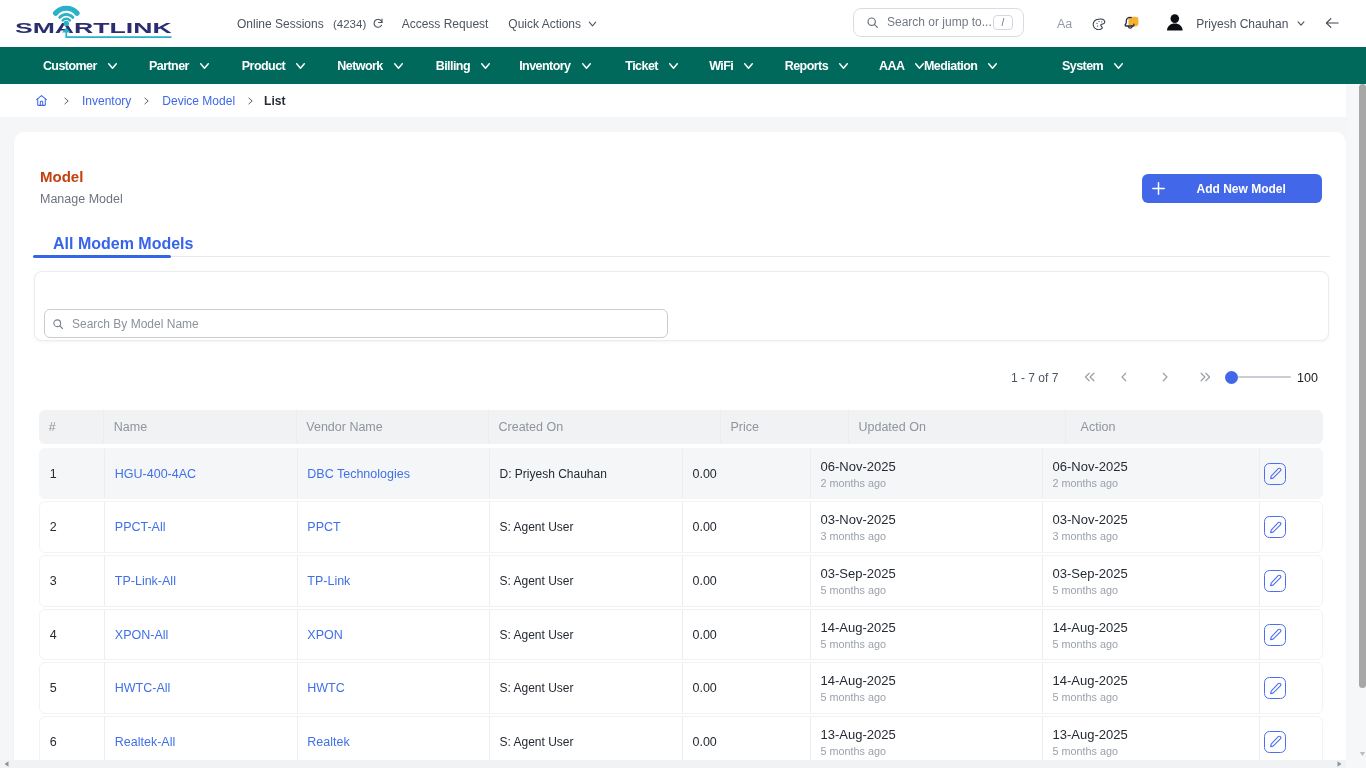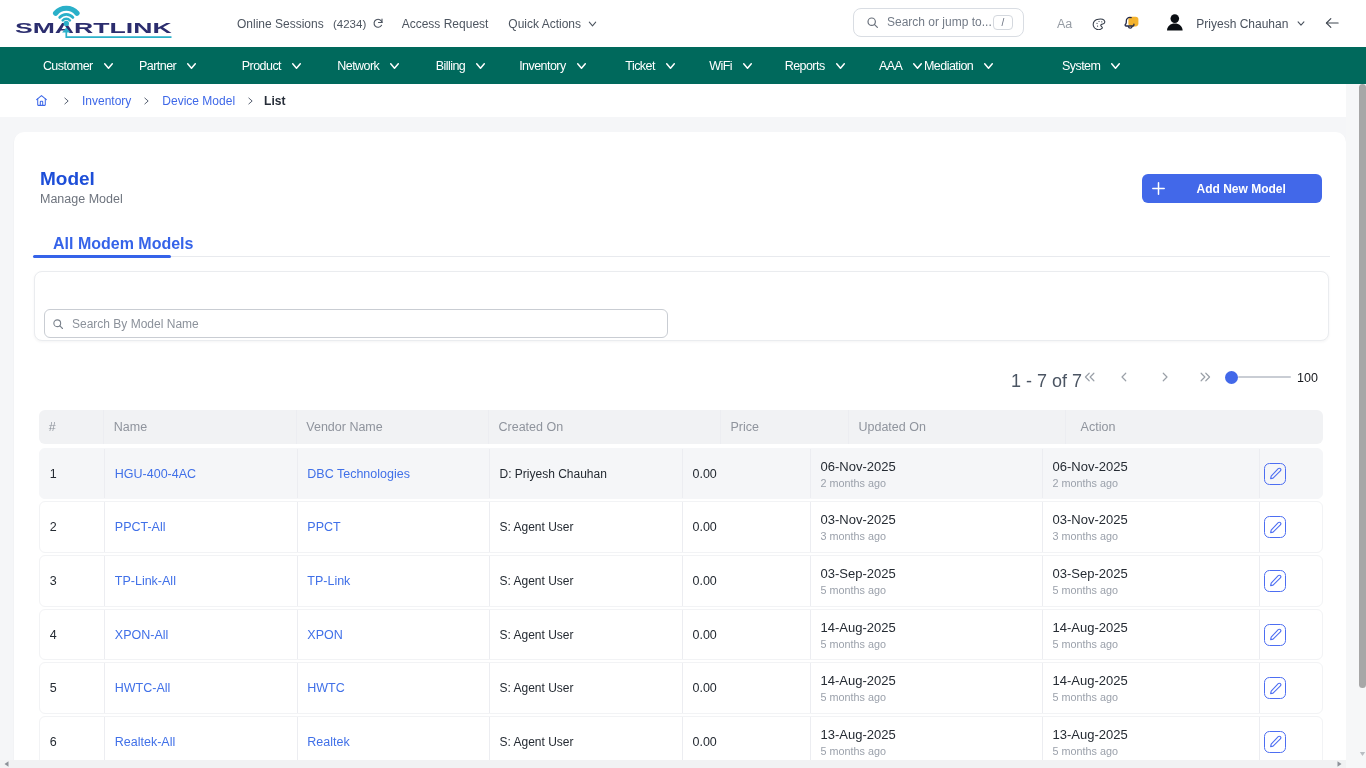--- a/index.html
+++ b/index.html
@@ -8,32 +8,32 @@
 
 
 #topbar { position:absolute; left:0; top:0; width:1366px; height:47px; background:#fff; }
 .tbx { position:absolute; top:0; height:47px; display:flex; align-items:center; color:#4d5560; font-size:12px; white-space:nowrap; }
 #searchbox { position:absolute; left:853px; top:8px; width:171px; height:28.5px; border:1px solid #d9dde3; border-radius:8px; background:#fff; display:flex; align-items:center; }
 #searchbox .ph { color:#737b87; font-size:12px; margin-left:8px; }
 #slash { margin-left:auto; margin-right:10px; width:20px; height:15px; border:1px solid #d4d8de; border-radius:4px; color:#6b7280; font-size:10px; display:flex; align-items:center; justify-content:center; flex:none; }
 
 
 #nav { position:absolute; left:0; top:47px; width:1366px; height:37px; background:#00695c; }
-.nav-item { position:absolute; top:0; height:37px; display:flex; align-items:center; color:#fff; font-size:12.5px; font-weight:400; letter-spacing:-0.55px; white-space:nowrap; }
+.nav-item { position:absolute; top:0; height:37px; display:flex; align-items:center; color:#fff; font-size:12.5px; font-weight:700; letter-spacing:-0.55px; white-space:nowrap; }
 .nav-item svg { margin-left:9px; }
 
 
 #crumb { position:absolute; left:0; top:84px; width:1346px; height:33px; background:#fff; display:flex; align-items:center; padding-left:35px; font-size:12px; }
 #crumb .sep { margin:0 11px; display:flex; align-items:center; }
 #crumb a { color:#3e68e8; text-decoration:none; }
 #crumb .cur { color:#262d38; font-weight:700; }
 
 
 #card { position:absolute; left:14px; top:131.5px; width:1332px; height:700px; background:#fff; border-radius:10px; box-shadow:0 1px 2px rgba(30,40,60,.05); }
-#h-model { position:absolute; left:40px; top:168.3px; font-size:19px; font-weight:700; color:#1d4ed8; line-height:1.18; }
+#h-model { position:absolute; left:40px; top:168.3px; font-size:15px; font-weight:700; color:#c2410c; line-height:1.18; }
 #h-sub { position:absolute; left:40px; top:192px; font-size:12.5px; color:#6e747e; }
 #btn-add { position:absolute; left:1142px; top:174px; width:180px; height:29px; background:#4268e9; border-radius:6px; color:#fff; }
 #btn-add .lbl { position:absolute; left:54.5px; top:8px; font-size:12px; font-weight:700; }
 #tabline { position:absolute; left:34px; top:256px; width:1296px; height:1px; background:#e8eaee; }
 #tab { position:absolute; left:53px; top:234.8px; font-size:16px; font-weight:700; color:#3563e9; }
 #tabu { position:absolute; left:33.4px; top:255px; width:137.2px; height:2.5px; background:#3563e9; border-radius:2px; }
 
 
 #spanel { position:absolute; left:34px; top:270.5px; width:1295px; height:70.5px; background:#fff; border:1px solid #eaecef; border-radius:8px; box-shadow:0 1px 3px rgba(30,40,60,.05); }
 #sinput { position:absolute; left:44px; top:288px; width:624px; height:29px; border:1px solid #c9cdd3; border-radius:6px; background:#fff; display:flex; align-items:center;margin-top:21px; }
@@ -124,21 +124,21 @@
   <svg class="tbx" style="left:1324.8px; top:17px; height:12px;" width="14" height="12" viewBox="0 0 24 20" fill="none" stroke="#3f4650" stroke-width="1.9" stroke-linecap="round" stroke-linejoin="round">
     <line x1="22.5" y1="10" x2="2.5" y2="10"></line>
       <polyline points="10,2.5 2.5,10 10,17.5"></polyline>
   </svg>
 </div>
 
 <div id="nav">
     <div class="nav-item" style="left:42.9px;">Customer<svg width="13" height="12" viewBox="0 0 24 22" fill="none" stroke="#fff" stroke-width="2.8" stroke-linecap="round" stroke-linejoin="round">
         <polyline points="5,7 12,15 19,7"></polyline>
       </svg></div>
-    <div class="nav-item" style="left:139px;justify-content:center;">Partner<svg width="13" height="12" viewBox="0 0 24 22" fill="none" stroke="#fff" stroke-width="2.8" stroke-linecap="round" stroke-linejoin="round">
+    <div class="nav-item" style="left:149px;justify-content:center;">Partner<svg width="13" height="12" viewBox="0 0 24 22" fill="none" stroke="#fff" stroke-width="2.8" stroke-linecap="round" stroke-linejoin="round">
         <polyline points="5,7 12,15 19,7"></polyline>
       </svg></div>
     <div class="nav-item" style="left:241.8px;">Product<svg width="13" height="12" viewBox="0 0 24 22" fill="none" stroke="#fff" stroke-width="2.8" stroke-linecap="round" stroke-linejoin="round">
         <polyline points="5,7 12,15 19,7"></polyline>
       </svg></div>
     <div class="nav-item" style="left:337.3px;justify-content:flex-end;">Network<svg width="13" height="12" viewBox="0 0 24 22" fill="none" stroke="#fff" stroke-width="2.8" stroke-linecap="round" stroke-linejoin="round">
         <polyline points="5,7 12,15 19,7"></polyline>
       </svg></div>
     <div class="nav-item" style="left:435.7px;">Billing<svg width="13" height="12" viewBox="0 0 24 22" fill="none" stroke="#fff" stroke-width="2.8" stroke-linecap="round" stroke-linejoin="round">
         <polyline points="5,7 12,15 19,7"></polyline>
@@ -208,21 +208,21 @@
 
 <div id="spanel"></div>
 <div id="sinput">
   <svg width="12" height="12" viewBox="0 0 24 24" style="margin-left:7px; flex:none;" fill="none" stroke="#7a828c" stroke-width="2.2" stroke-linecap="round">
       <circle cx="10.5" cy="10.5" r="6.8"></circle>
       <line x1="15.8" y1="15.8" x2="21" y2="21"></line>
     </svg>
   <span class="ph">Search By Model Name</span>
 </div>
 
-<div class="pg" style="left:1011px; top:370.5px; font-size:18px; color:#4b5563;">1 - 7 of 7</div>
+<div class="pg" style="left:1011px; top:370.5px; font-size:12px; color:#4b5563;">1 - 7 of 7</div>
 <svg class="pg" style="left:1082px; top:370px;" width="15" height="14" viewBox="0 0 24 22" fill="none" stroke="#9aa0a8" stroke-width="1.9" stroke-linecap="round" stroke-linejoin="round">
     <polyline points="11.5,5 5.5,11 11.5,17"></polyline>
     <polyline points="19,5 13,11 19,17"></polyline>
   </svg>
 <svg class="pg" style="left:1117px; top:370px;" width="15" height="14" viewBox="0 0 24 22" fill="none" stroke="#9aa0a8" stroke-width="1.9" stroke-linecap="round" stroke-linejoin="round">
     <polyline points="14,5 8,11 14,17"></polyline>
   </svg>
 <svg class="pg" style="left:1157px; top:370px;" width="15" height="14" viewBox="0 0 24 22" fill="none" stroke="#9aa0a8" stroke-width="1.9" stroke-linecap="round" stroke-linejoin="round">
     <polyline points="10,5 16,11 10,17"></polyline>
   </svg>

